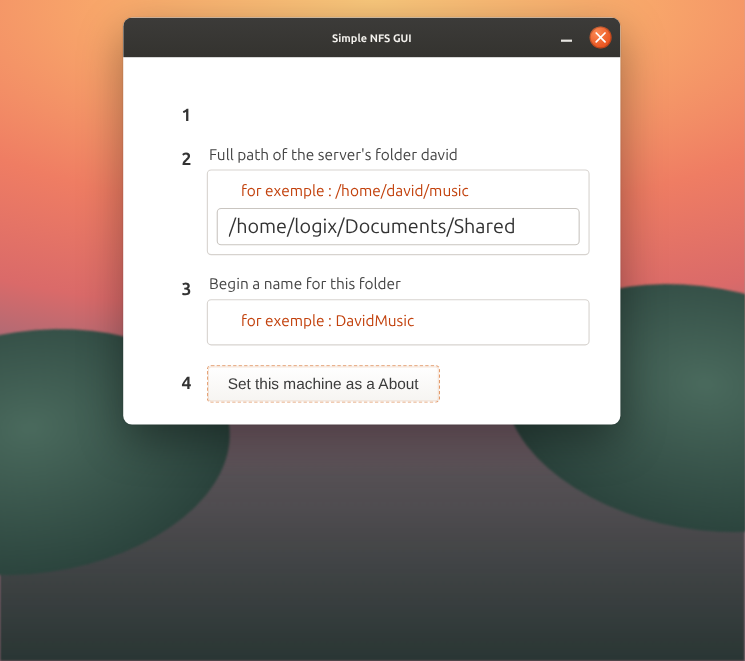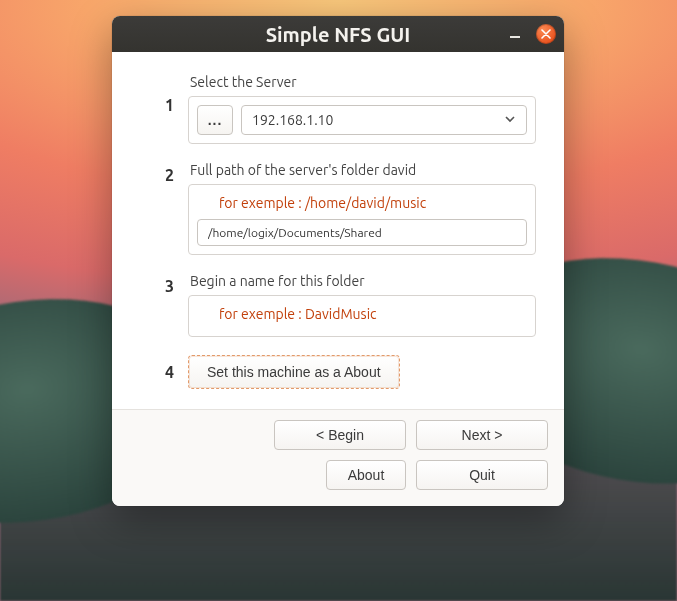--- a/index.html
+++ b/index.html
@@ -39,21 +39,21 @@
     overflow: hidden;
   }
   .titlebar {
     height: 36px;
     background: linear-gradient(#3c3b39, #34332f);
     display: flex; align-items: center; justify-content: center;
     position: relative;
     color: #f4f2ee;
     font-weight: 600;
   }
-  .title-text { font-size: 20px; }
+  .title-text { font-size: 10px; }
   .tb-controls {
     position: absolute; right: 8px; top: 0; height: 36px;
     display: flex; align-items: center; gap: 12px;
   }
   .btn-min {
     width: 18px; height: 18px; display: flex; align-items: center; justify-content: center;
     color: #e8e6e1; cursor: pointer;
   }
   .btn-min svg { display: block; }
   .btn-close {
@@ -114,21 +114,21 @@
   .combo .caret { color: #5c5c5c; }
   .hint {
     margin: 2px 0 6px 22px;
     color: #c2410c;
   }
   .textinput {
     width: 100%;
     border: 1px solid #c9c5c0;
     border-radius: 4px;
     padding: 6px 10px;
-    font-size: 12px;
+    font-size: 18px;
     font-family: inherit;
     color: #333;
     background: #fff;
     outline: none;
   }
   .panel .textinput { margin-top: 2px; }
 
   .focus-btn {
     border: 1px dashed #e39a6a;
     box-shadow: 0 0 0 1px rgba(227,154,106,.25) inset;
@@ -166,36 +166,20 @@
           <path d="M1 1 L9 9 M9 1 L1 9" stroke="#fff" stroke-width="1.6" stroke-linecap="round"></path>
         </svg>
       </div>
     </div>
   </div>
 
   <div class="content">
 
     <div class="step">
       <div class="step-num">1</div>
-      <div class="step-body">
-        <div class="step-label">Select the Server</div>
-        <div class="panel">
-          <div class="row">
-            <button class="btn square">...</button>
-            <div class="combo">
-              <span>192.168.1.10</span>
-              <span class="caret">
-                <svg width="12" height="12" viewBox="0 0 12 12">
-                    <path d="M2 4 L6 8 L10 4" fill="none" stroke="#555" stroke-width="1.6"></path>
-                  </svg>
-              </span>
-            </div>
-          </div>
-        </div>
-      </div>
     </div>
 
     <div class="step">
       <div class="step-num tight">2</div>
       <div class="step-body">
         <div class="step-label">Full path of the server's folder david</div>
         <div class="panel">
           <div class="hint">for exemple : /home/david/music</div>
           <input class="textinput" type="text" value="/home/logix/Documents/Shared" style="">
         </div>
@@ -214,24 +198,14 @@
 
     <div class="step" style="margin-bottom:6px;">
       <div class="step-num tight" style="padding-top:8px;">4</div>
       <div class="step-body">
         <button class="btn focus-btn" style="padding:8px 18px;">Set this machine as a About</button>
       </div>
     </div>
 
   </div>
 
-  <div class="footer">
-    <div class="footer-row">
-      <button class="btn wide">&lt; Begin</button>
-      <button class="btn wide">Next &gt;</button>
-    </div>
-    <div class="footer-row">
-      <button class="btn med">About</button>
-      <button class="btn wide">Quit</button>
-    </div>
-  </div>
 
 </div>
 
 </body></html>

